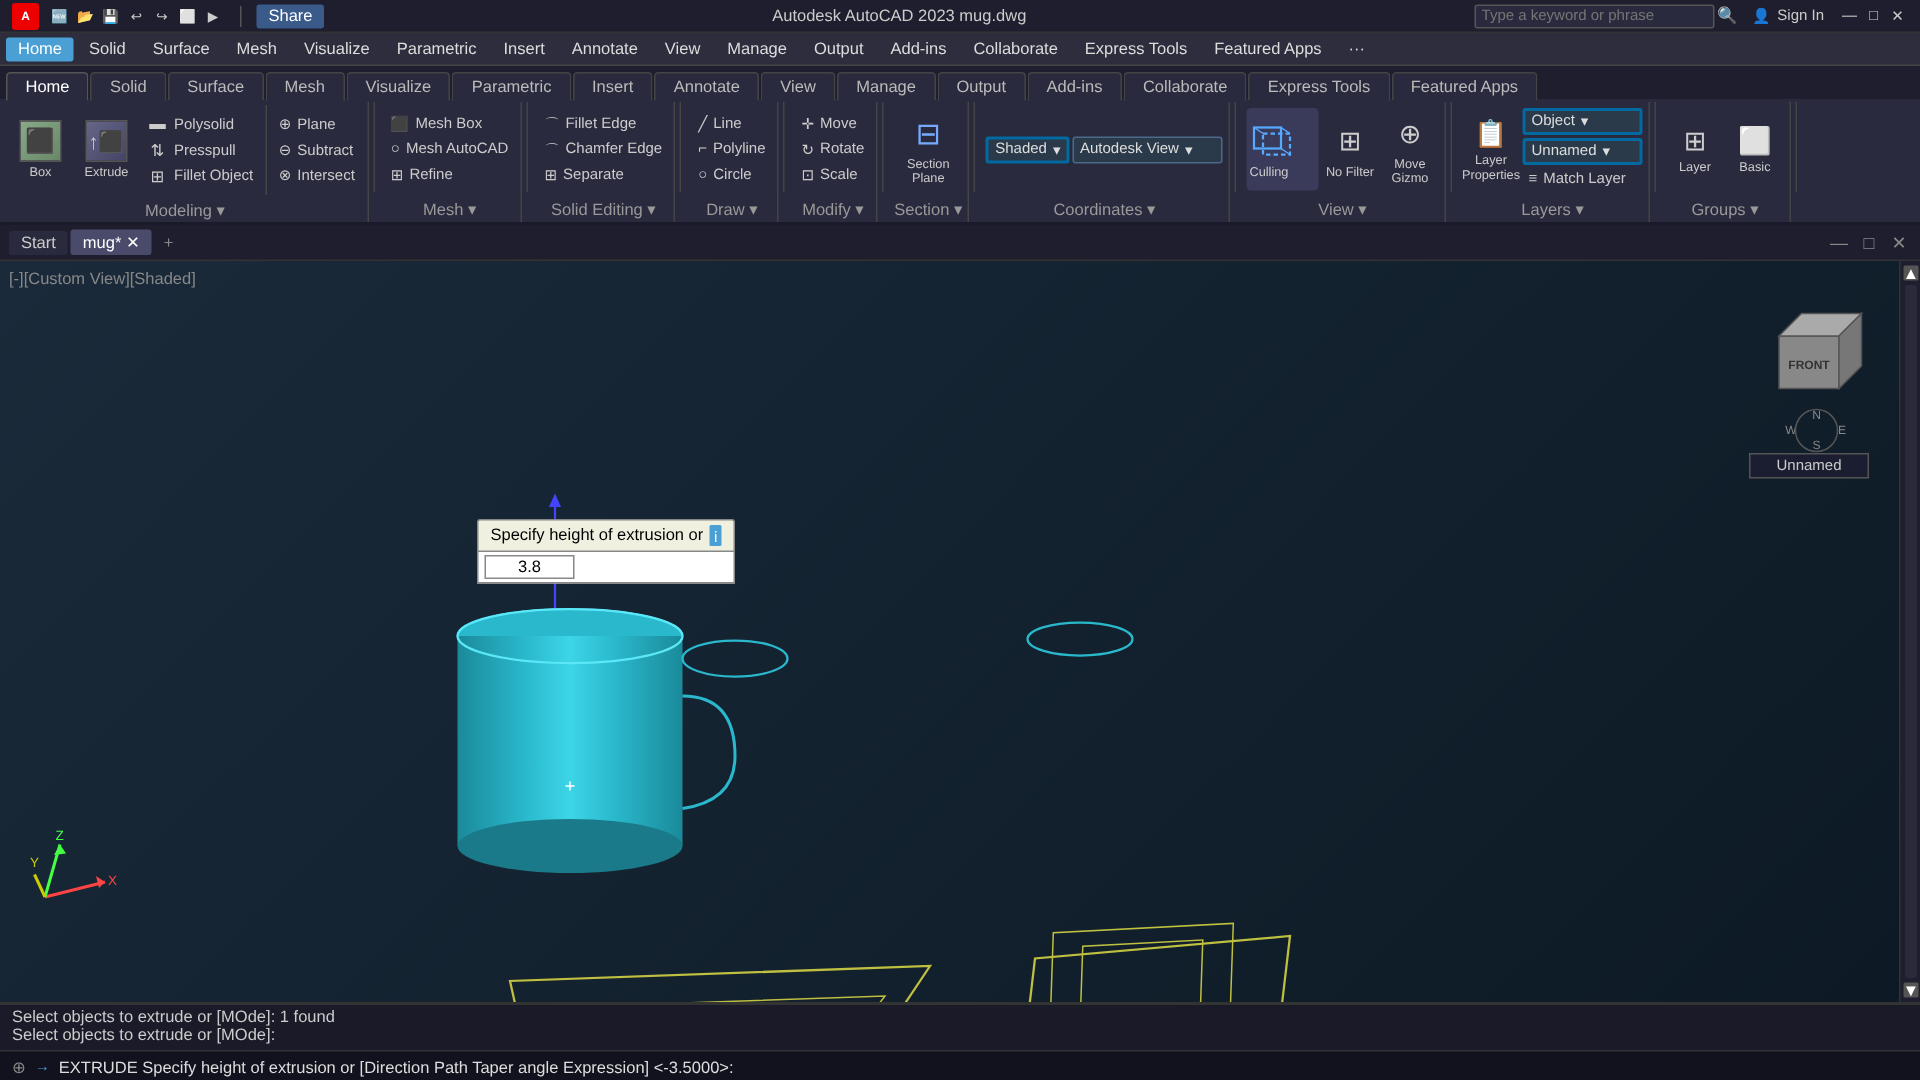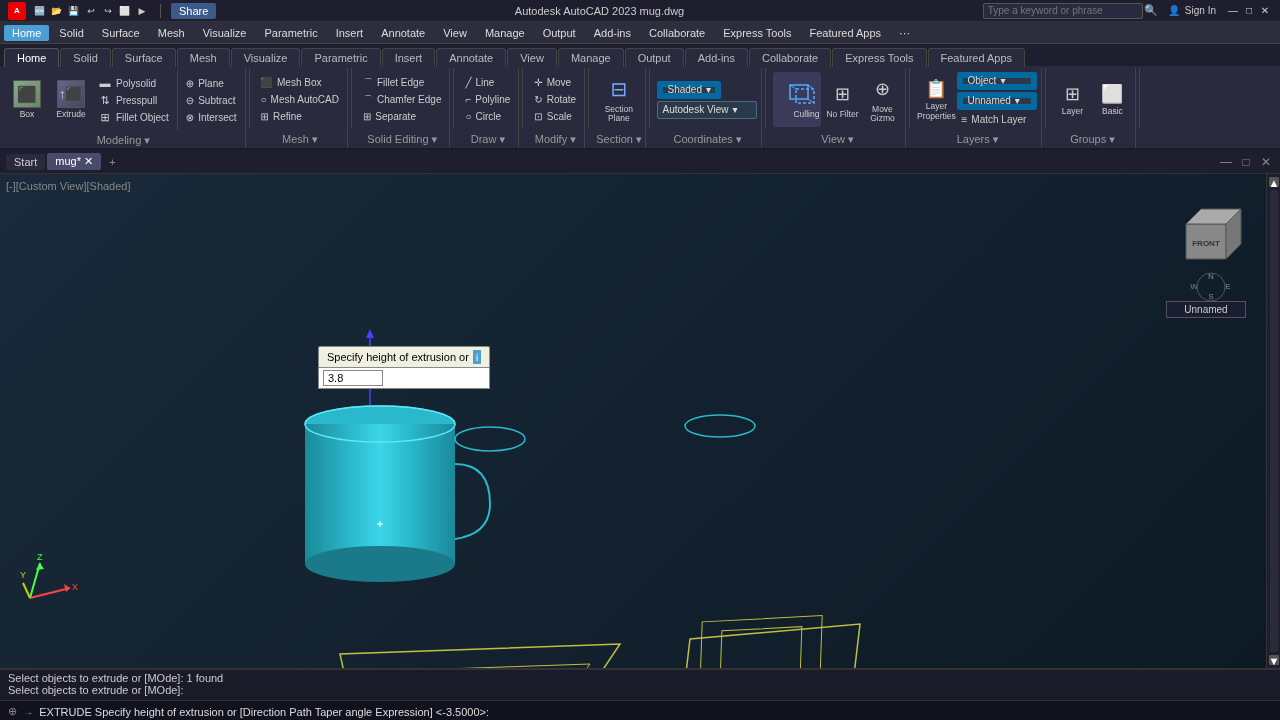--- a/index.html
+++ b/index.html
@@ -190,20 +190,21 @@
       display: flex;
       align-items: center;
     }
     .dialog-input {
       border: 1px solid #888;
       padding: 1px 4px;
       font-size: 11px;
       width: 60px;
       background: #fff;
       color: #000;
+      text-align: center;
     }
 
     
     #nav-cube {
       position: absolute;
       right: 20px;
       top: 20px;
       width: 80px;
       height: 80px;
     }
@@ -246,37 +247,37 @@
     }
     .cmd-input { flex: 1; background: transparent; border: none; color: #fff; font-size: 11px; outline: none; }
 
     
     .sep { width: 1px; height: 60px; background: #444; margin: 0 2px; }
 
     
     .culling-btn {
       display: flex;
       flex-direction: column;
-      align-items: flex-end;
+      align-items: flex-start;
       justify-content: center;
       width: 48px;
       height: 55px;
       cursor: pointer;
       border-radius: 3px;
       padding: 2px;
       gap: 2px;
       color: #ccc;
       background: #3a3a5a;
     }
 
     .shaded-dropdown {
       display: flex;
       align-items: center;
       background: #2a3a4a;
-      border: 6px solid #0369a1;
+      border: 2px solid #0369a1;
       border-radius: 2px;
       padding: 1px 4px;
       font-size: 10px;
       color: #ddd;
       cursor: pointer;
       gap: 4px;
       height: 18px;
     }
 
     .view-dropdown {
@@ -508,21 +509,21 @@
           <div class="ribbon-btn-label">Section<br>Plane</div>
         </div>
       </div>
       <div class="ribbon-group-label">Section ▾</div>
     </div>
 
     <div class="sep"></div>
 
     <div class="ribbon-group">
       <div class="ribbon-group-content">
-        <div style="display:flex;flex-direction:column;gap:2px;font-size:10px">
+        <div style="display:flex;flex-direction:row;gap:2px;font-size:10px">
           <div style="display:flex;align-items:center;gap:4px">
             <div class="shaded-dropdown">
               <span>Shaded</span>
               <span>▾</span>
             </div>
           </div>
           <div style="display:flex;align-items:center;gap:4px">
             <div class="view-dropdown">
               <span>Autodesk View</span>
               <span>▾</span>

